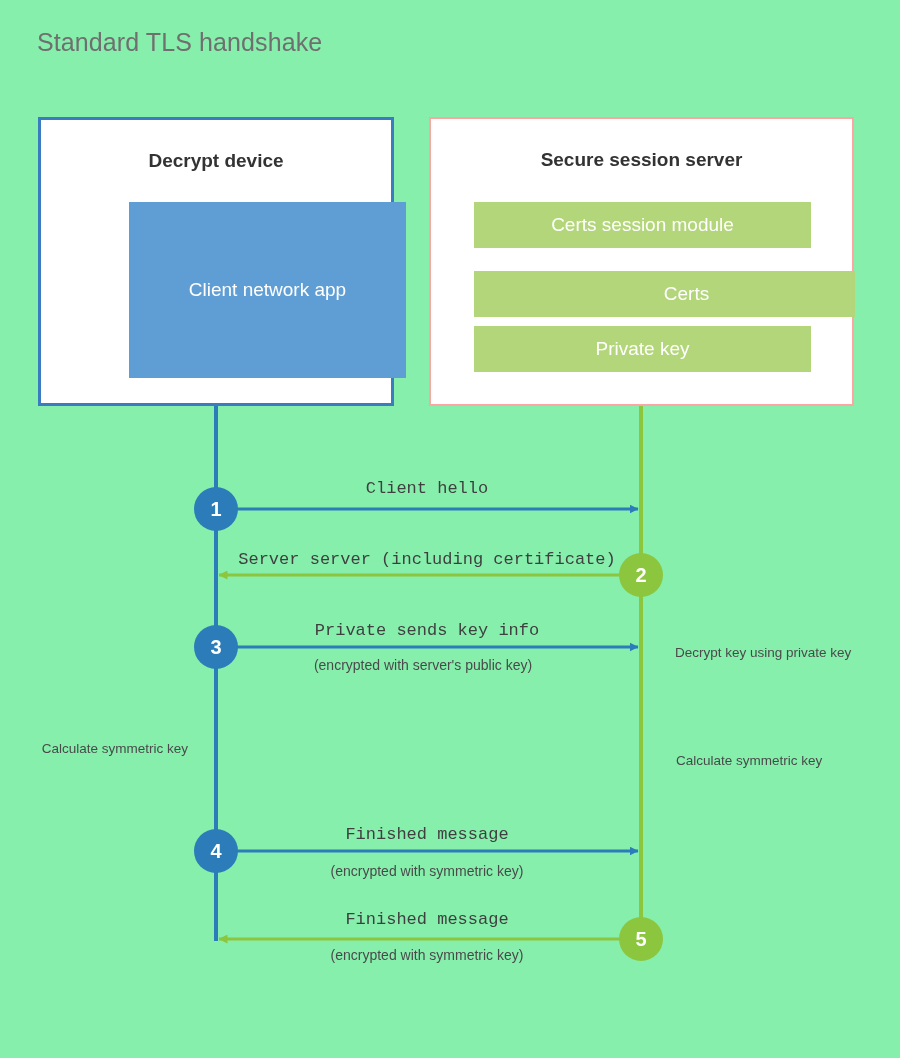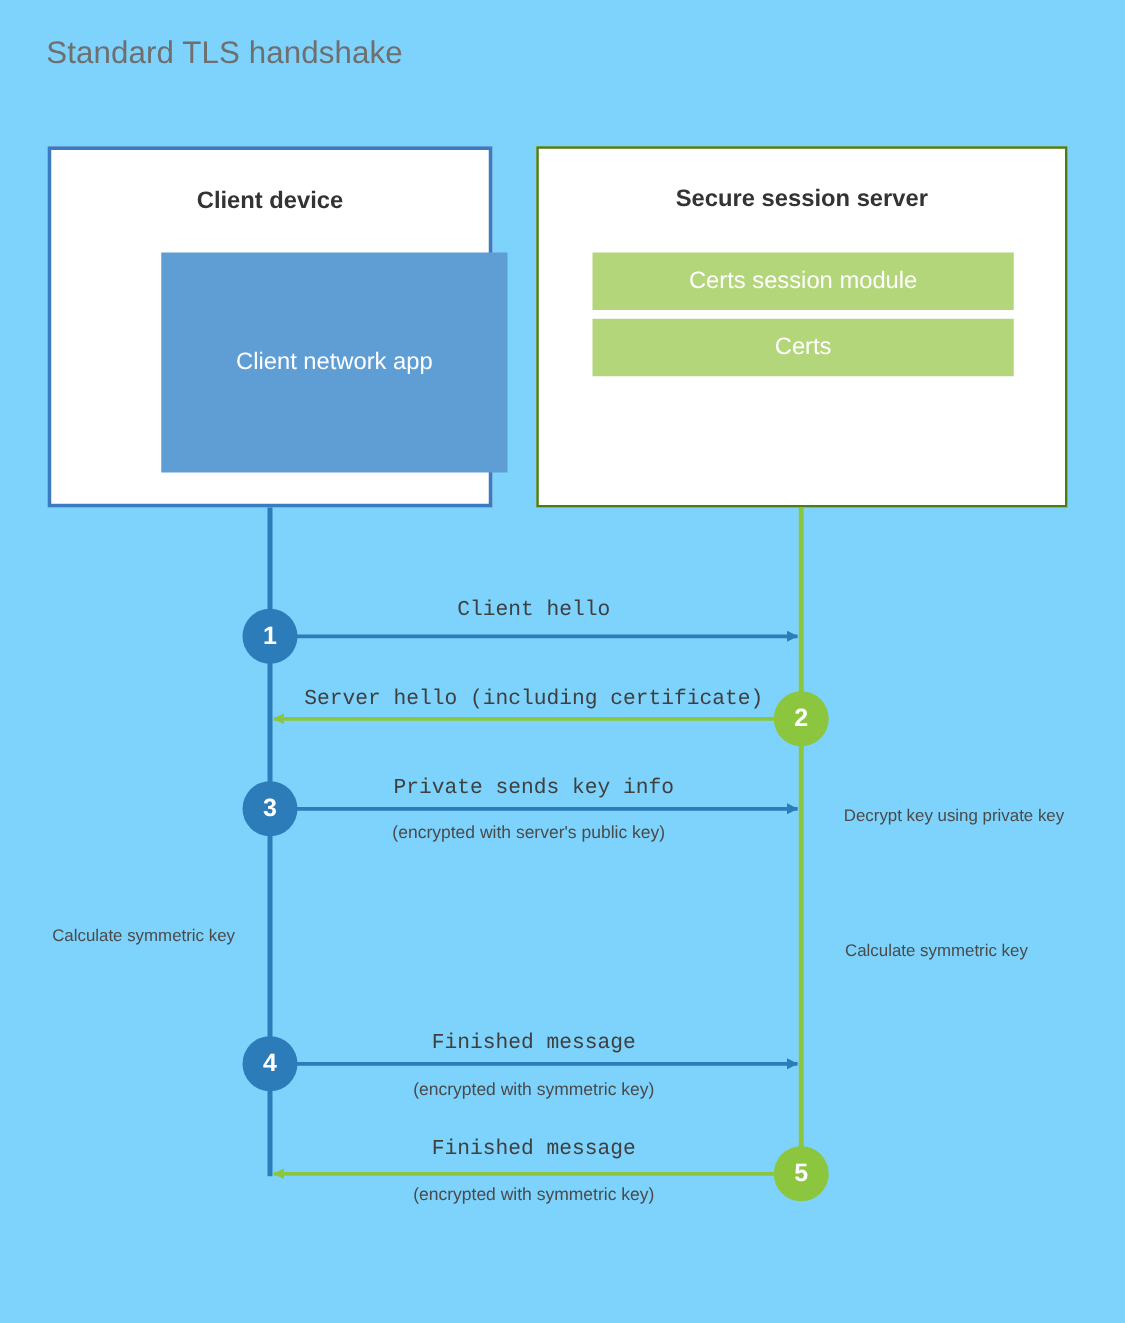--- a/index.html
+++ b/index.html
@@ -8,21 +8,21 @@
     background: #ffffff;
   }
   body {
     font-family: "Liberation Sans", sans-serif;
     -webkit-font-smoothing: antialiased;
   }
   #diagram {
     position: relative;
     width: 900px;
     height: 1058px;
-    background: #7dd3fc;
+    background: #86efac;
     overflow: hidden;
   }
 
   
   .page-title {
     position: absolute;
     left: 37px;
     top: 28px;
     font-size: 25px;
     font-weight: 400;
@@ -42,21 +42,21 @@
     top: 117px;
     width: 356px;
     height: 289px;
     border: 3px solid #3b7cc0;
   }
   .party-box.server {
     left: 429px;
     top: 117px;
     width: 425px;
     height: 289px;
-    border: 2px solid #4d7c0f;
+    border: 2px solid #fca5a5;
   }
   .party-title {
     position: absolute;
     left: 0;
     right: 0;
     top: 30px;
     text-align: center;
     font-size: 19px;
     font-weight: 700;
     color: #333333;
@@ -87,21 +87,21 @@
     width: 337px;
     height: 46px;
     background: #b3d67b;
     display: flex;
     align-items: center;
     justify-content: center;
     color: #ffffff;
     font-size: 19px;
   }
   .server-bar.b0 { top: 83px; }
-  .server-bar.b1 { top: 136px; }
+  .server-bar.b1 { top: 152px; padding-left: 44px; }
   .server-bar.b2 { top: 207px; }
 
   
   #wires {
     position: absolute;
     left: 0;
     top: 0;
     width: 900px;
     height: 1058px;
     pointer-events: none;
@@ -151,28 +151,29 @@
   .note.left-align  { text-align: left; margin-top: 12px; }
 </style>
 </head>
 <body>
 
 <div id="diagram">
 
   <div class="page-title">Standard TLS handshake</div>
 
   <div class="party-box client">
-    <div class="party-title">Client device</div>
+    <div class="party-title">Decrypt device</div>
     <div class="client-app">Client network app</div>
   </div>
 
   <div class="party-box server">
     <div class="party-title">Secure session server</div>
     <div class="server-bar b0">Certs session module</div>
     <div class="server-bar b1">Certs</div>
+    <div class="server-bar b2">Private key</div>
   </div>
 
   <svg id="wires" viewBox="0 0 900 1058">
     <defs>
       <marker id="arrow-blue" markerWidth="9" markerHeight="9" refX="8.5" refY="4.5" orient="auto" markerUnits="userSpaceOnUse">
         <path d="M0,0 L9,4.5 L0,9 z" fill="#2b7cb9"></path>
       </marker>
       <marker id="arrow-green" markerWidth="9" markerHeight="9" refX="8.5" refY="4.5" orient="auto" markerUnits="userSpaceOnUse">
         <path d="M0,0 L9,4.5 L0,9 z" fill="#8cc63f"></path>
       </marker>
@@ -193,21 +194,21 @@
   </svg>
 
   <div class="step-circle blue" style="left:194px; top:487px;">1</div>
   <div class="step-circle green" style="left:619px; top:553px;">2</div>
   <div class="step-circle blue" style="left:194px; top:625px;">3</div>
   <div class="step-circle blue" style="left:194px; top:829px;">4</div>
   <div class="step-circle green" style="left:619px; top:917px;">5</div>
 
   <div class="msg-label" style="left:216px; width:422px; top:479px;">Client hello</div>
 
-  <div class="msg-label" style="left:216px; width:422px; top:550px;">Server hello (including certificate)</div>
+  <div class="msg-label" style="left:216px; width:422px; top:550px;">Server server (including certificate)</div>
 
   <div class="msg-label" style="left:216px; width:422px; top:621px;">Private sends key info</div>
   <div class="msg-sub" style="left:212px; width:422px; top:657px;text-align:center;">(encrypted with server's public key)</div>
 
   <div class="msg-label" style="left:216px; width:422px; top:825px;">Finished message</div>
   <div class="msg-sub" style="left:216px; width:422px; top:863px;">(encrypted with symmetric key)</div>
 
   <div class="msg-label" style="left:216px; width:422px; top:910px;">Finished message</div>
   <div class="msg-sub" style="left:216px; width:422px; top:947px;">(encrypted with symmetric key)</div>
 

